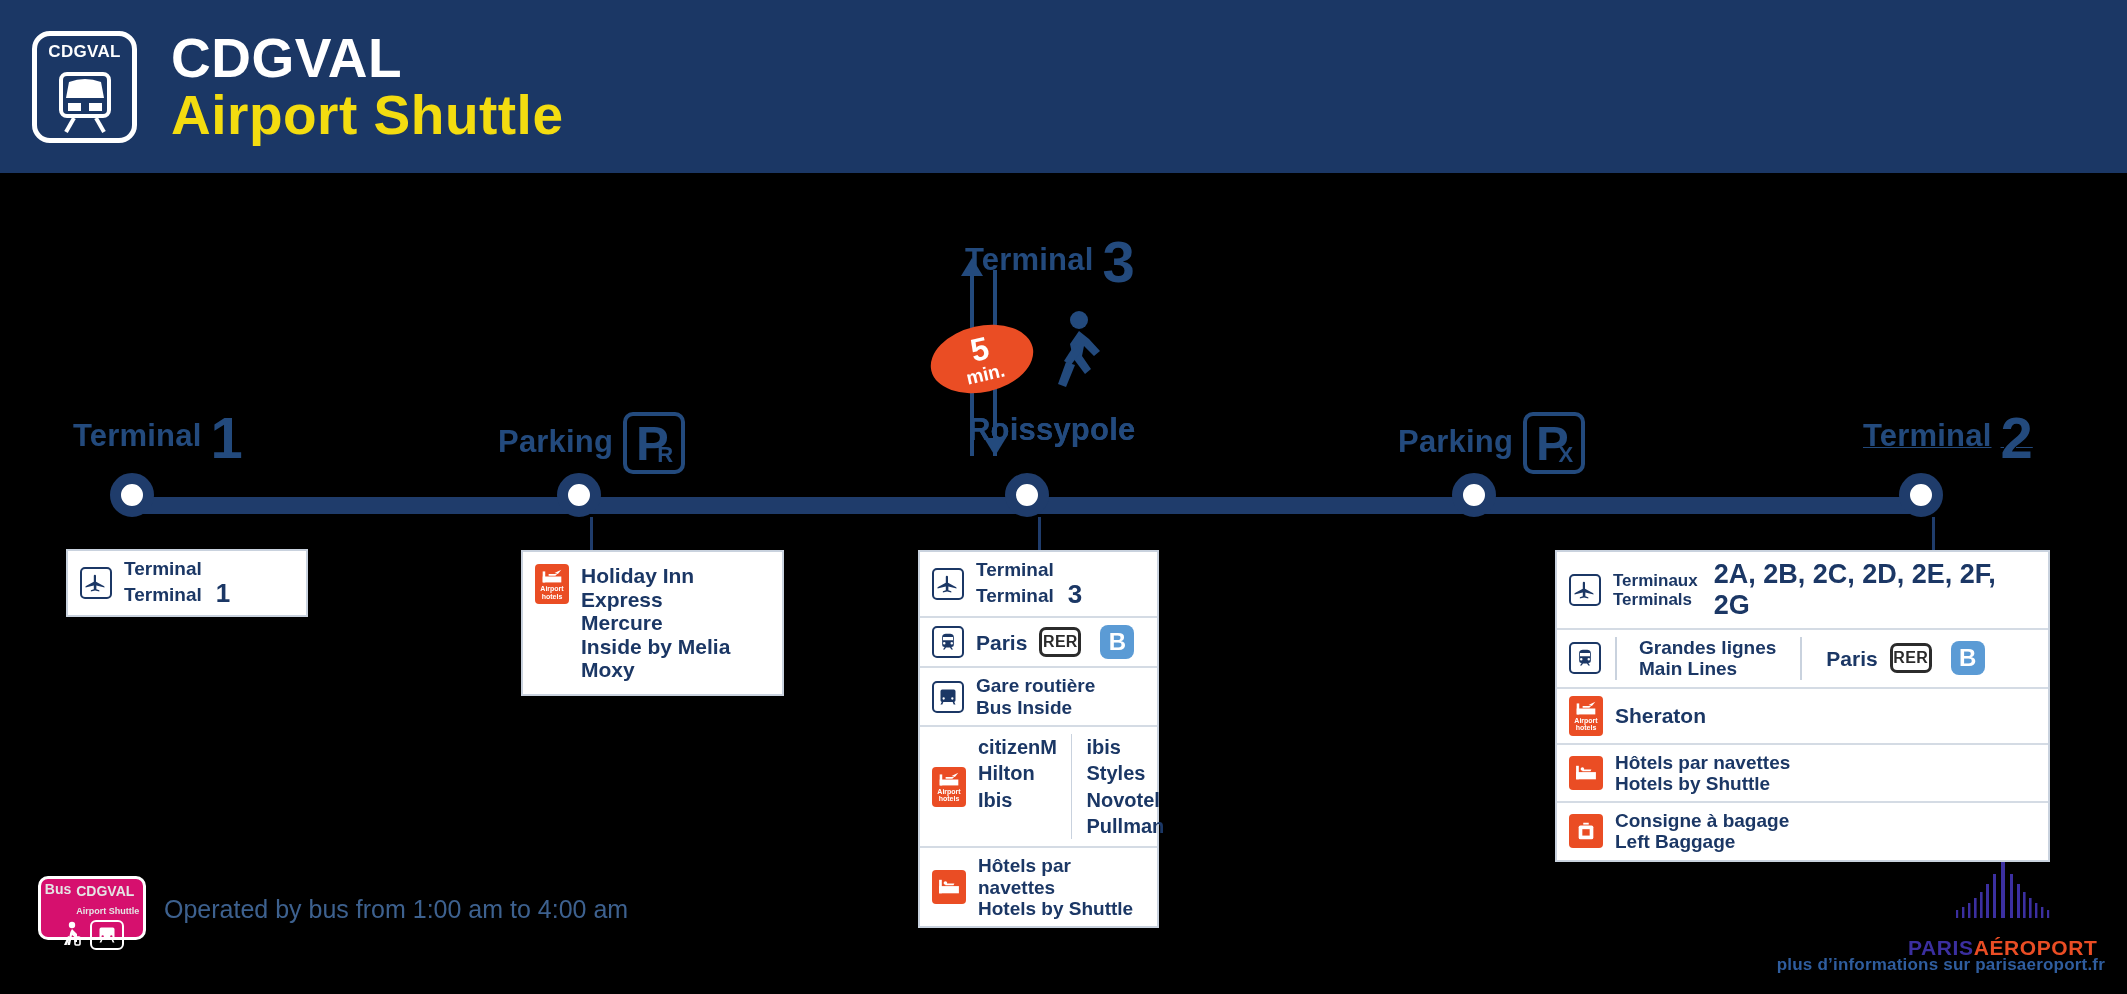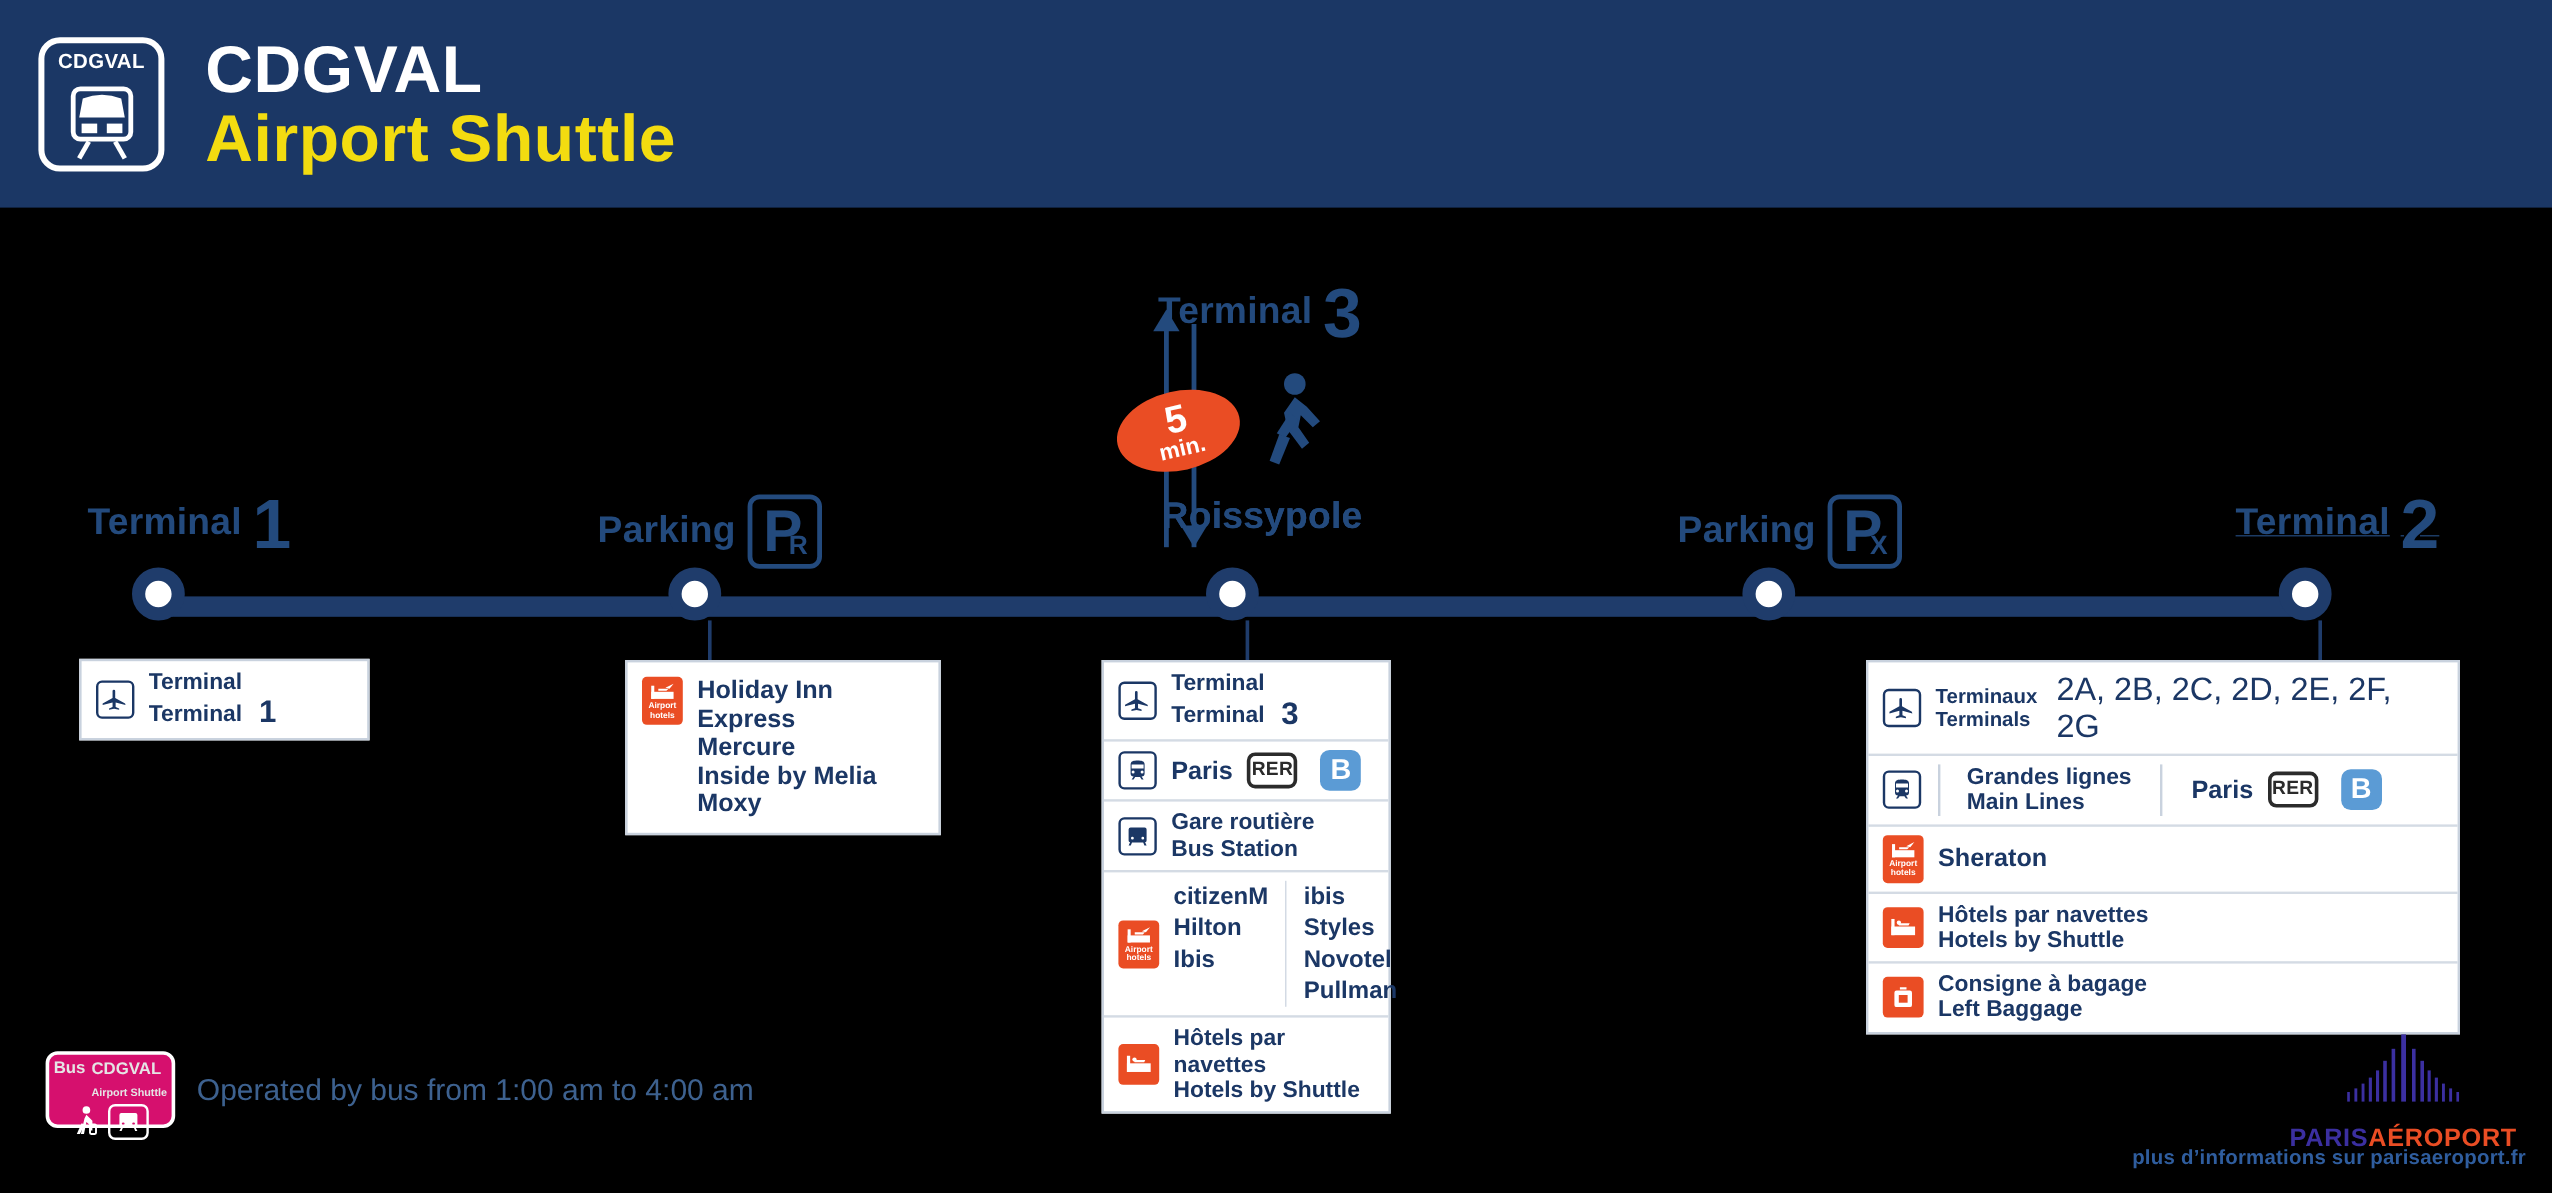--- a/index.html
+++ b/index.html
@@ -281,21 +281,21 @@
     </div>
 
     <div class="prow">
       <span class="ico ico-out">
         <svg width="20" height="20" viewBox="0 0 24 24">
             <path fill="#1b3765" d="M5 3h14a2 2 0 0 1 2 2v11a2 2 0 0 1-1.5 1.94L21 21h-2.2l-1.2-3H6.4l-1.2 3H3l1.5-3.06A2 2 0 0 1 3 16V5a2 2 0 0 1 2-2zm1.8 12.2a1.4 1.4 0 1 0 0-2.8 1.4 1.4 0 0 0 0 2.8zm10.4 0a1.4 1.4 0 1 0 0-2.8 1.4 1.4 0 0 0 0 2.8zM19 10H5V5.8h14z"></path>
           </svg>
       </span>
       <span class="ptext">
         <span>Gare routière</span><br>
-        <span>Bus Station</span>
+        <span>Bus Inside</span>
       </span>
     </div>
 
     <div class="prow" style="align-items:center;">
       <span class="ico ico-orange">
         <svg width="22" height="17" viewBox="0 0 26 20">
             <rect x="2" y="10" width="22" height="7" fill="#fff"></rect>
             <rect x="2" y="4" width="3" height="13" fill="#fff"></rect>
             <path d="M24 2l-8 4 4 1z" fill="#fff"></path>
             <path d="M9 9h8l2-2H9z" fill="#fff"></path>
@@ -339,21 +339,21 @@
     <div class="prow">
       <span class="ico ico-out">
         <svg width="22" height="22" viewBox="0 0 24 24">
             <path fill="#1b3765" d="M21 15.5l-9-5V4.2a1.2 1.2 0 0 0-2.4 0v6.3l-9 5V17l9-2.4v4.1L6.4 20v1.3L11 20.3l4.6 1V20l-3.2-1.3v-4.1l9 2.4z"></path>
           </svg>
       </span>
       <span class="ptext" style="font-size:17px;">
         <span>Terminaux</span><br>
         <span>Terminals</span>
       </span>
-      <span style="color:#1b3765; font-weight:400; font-size:27px; margin-left:4px;">2A, 2B, 2C, 2D, 2E, 2F, 2G</span>
+      <span style="color:#1b3765; font-weight:700; font-size:27px; margin-left:4px;">2A, 2B, 2C, 2D, 2E, 2F, 2G</span>
     </div>
 
     <div class="prow">
       <span class="ico ico-out">
         <svg width="20" height="20" viewBox="0 0 24 24">
             <path fill="#1b3765" d="M12 2c-4 0-7 .6-7 4v9a3 3 0 0 0 3 3l-2 3h2l1.6-2.4h4.8L16 21h2l-2-3a3 3 0 0 0 3-3V6c0-3.4-3-4-7-4zm-4.5 13a1.5 1.5 0 1 1 0-3 1.5 1.5 0 0 1 0 3zm9 0a1.5 1.5 0 1 1 0-3 1.5 1.5 0 0 1 0 3zM18 10H6V6h12z"></path>
           </svg>
       </span>
       <span class="vsep" style="margin:0 10px 0 2px;"></span>
       <span class="ptext">

